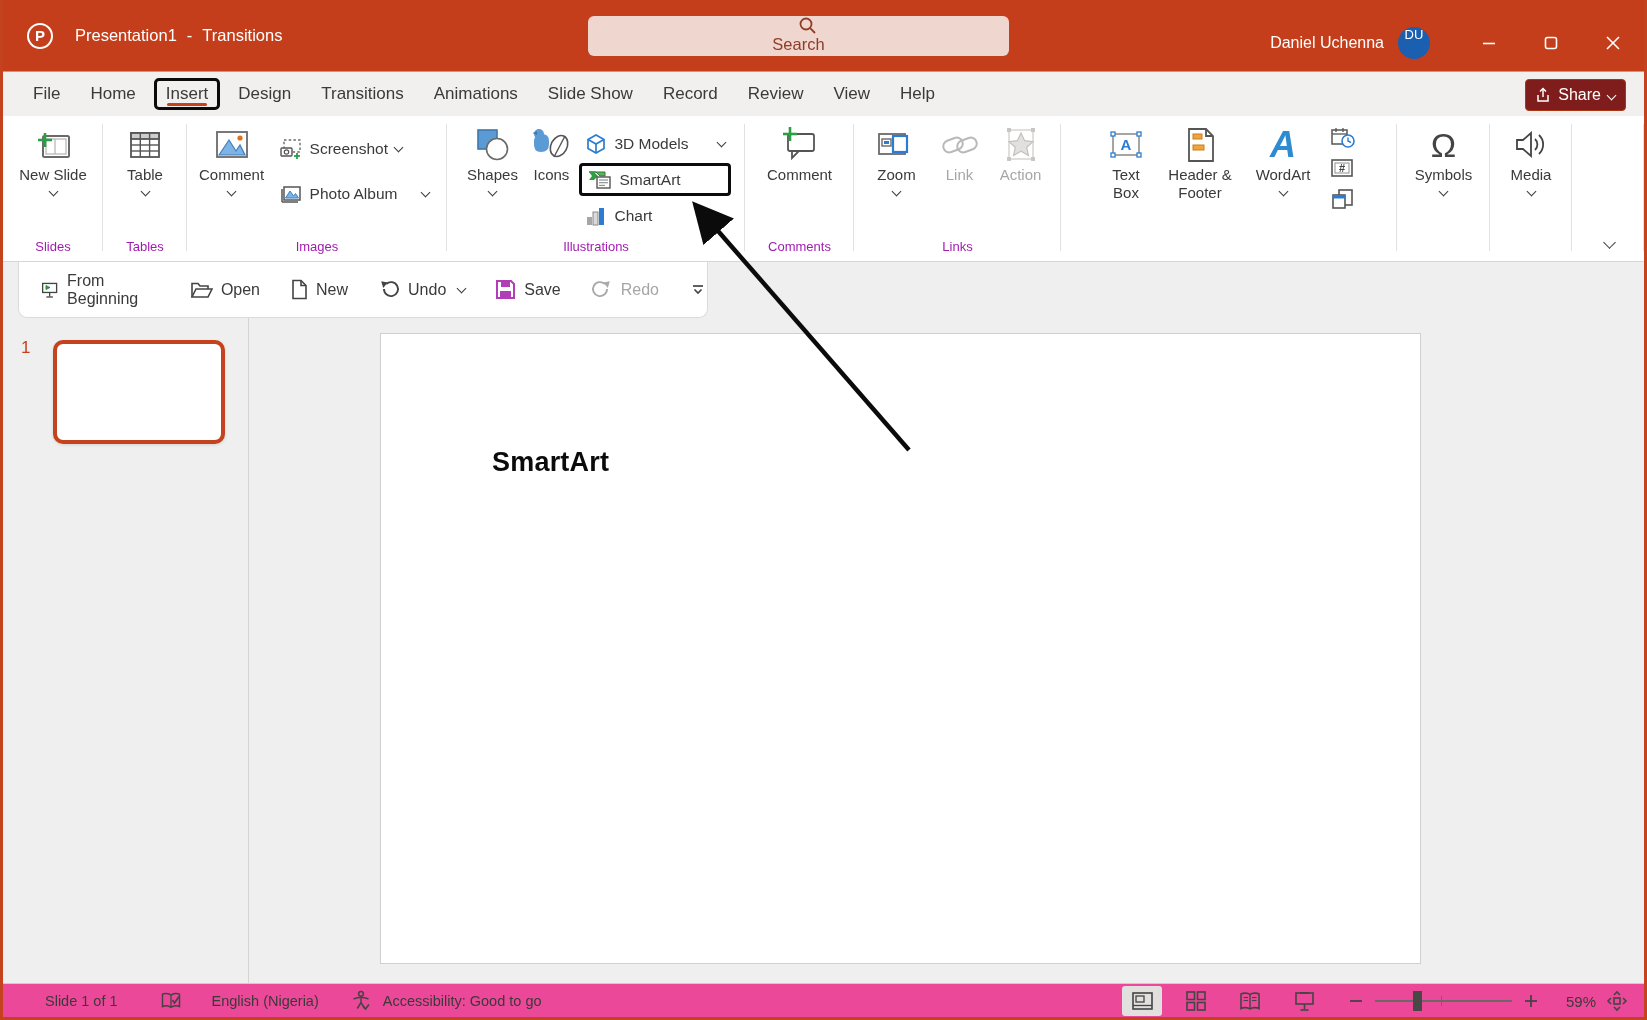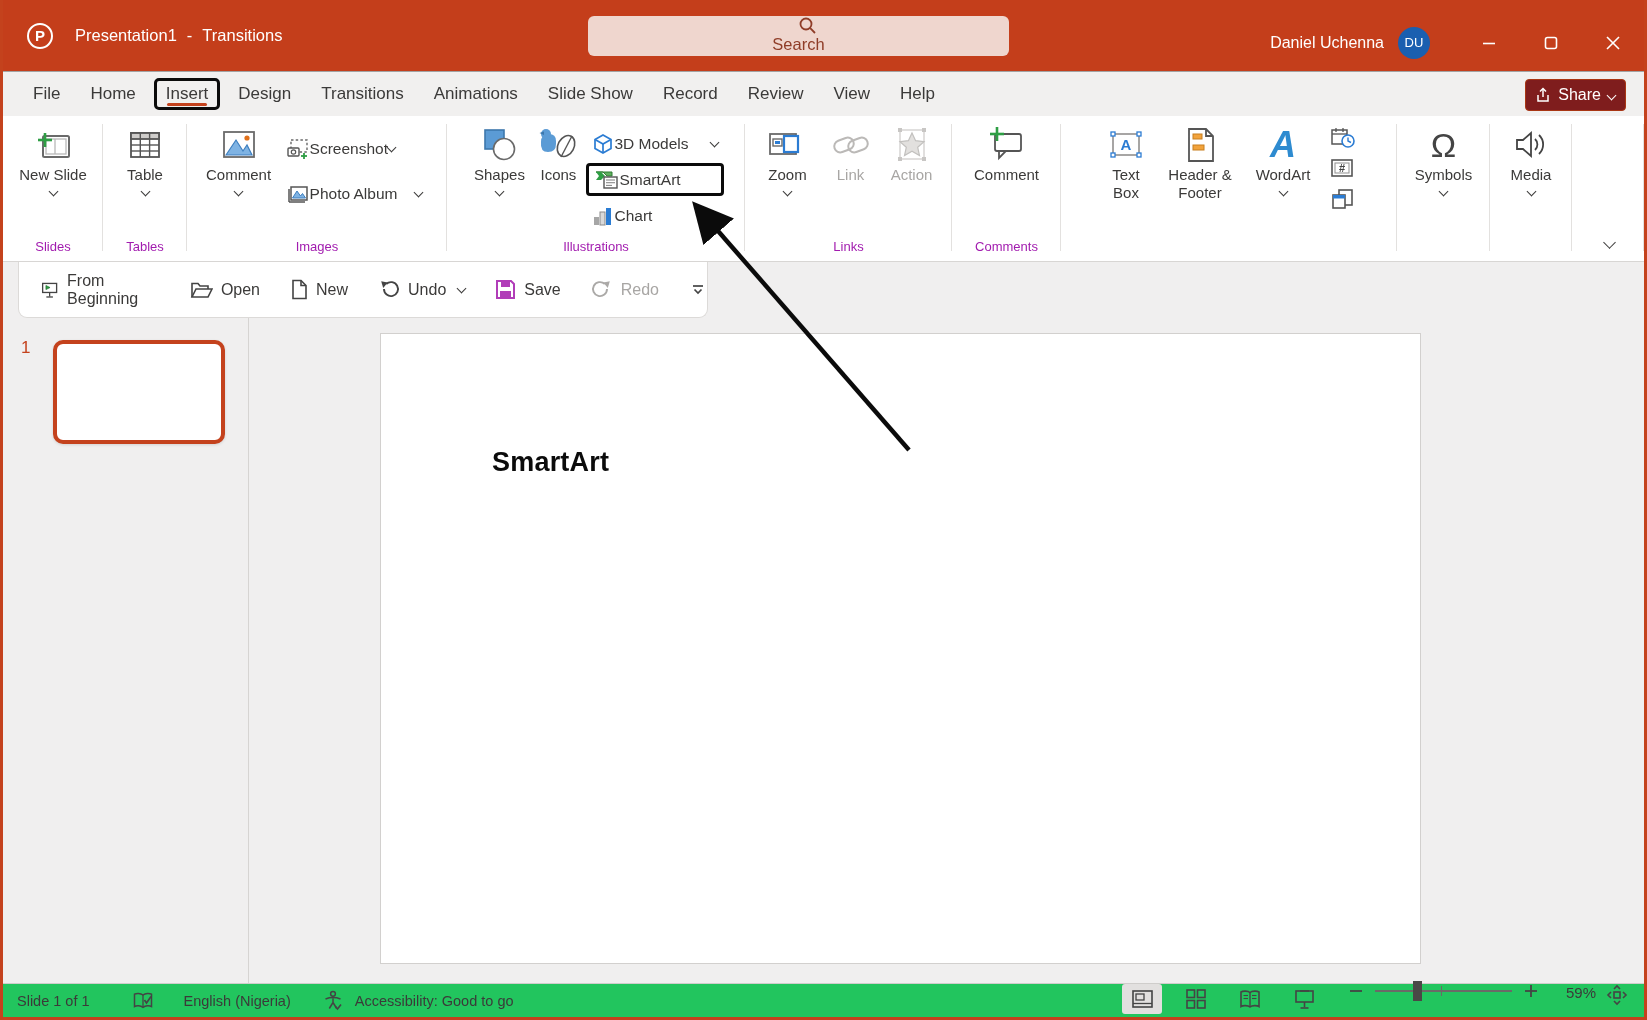--- a/index.html
+++ b/index.html
@@ -8,21 +8,21 @@
   .window { position:absolute; inset:0; border-left:3px solid #C4421D; border-right:3px solid #C4421D; }
 
   
   .titlebar { position:absolute; left:0; top:0; right:0; height:71px; background:#C43E1B; display:flex; align-items:center; }
   .ppt-logo { width:26px; height:26px; border:2px solid #fff; border-radius:50%; color:#fff; font-weight:bold; font-size:15px; display:flex; align-items:center; justify-content:center; margin-left:24px; }
   .doc-title { color:#fff; font-size:16.5px; margin-left:22px; display:flex; gap:10px; }
   .searchbox { position:absolute; left:585px; top:16px; width:421px; height:40px; background:#EFD6CE; border-radius:6px; display:flex; align-items:center; color:#8F3D28; font-size:16.5px;flex-direction:column; }
   .searchbox .mag { margin-left:34px; margin-right:16px; }
   .tb-right { position:absolute; right:0; top:0; height:85px; display:flex; align-items:center; }
   .user-name { color:#fff; font-size:16px; margin-right:14px; }
-  .avatar { width:32px; height:32px; border-radius:50%; background:#1A5FB0; color:#fff; font-size:13px; display:flex; align-items:center; justify-content:center; margin-right:28px; }
+  .avatar { width:32px; height:32px; border-radius:50%; background:#1A5FB0; color:#fff; font-size:13px; display:flex; align-items:flex-start; justify-content:center; margin-right:28px; }
   .winbtn { width:62px; height:71px; display:flex; align-items:center; justify-content:center; }
 
   
   .tabrow { position:absolute; left:0; top:71px; right:0; height:45px; background:#F1F0EF; border-top:1px solid #a3a3a3; display:flex; align-items:center; }
   .tab { font-size:17px; color:#3B3A39; padding:6px 12px; margin:0 3px; position:relative; }
   .tab:first-child { margin-left:18px; }
   .tab.annotated { border:3px solid #0B0B0B; border-radius:5px; padding:3px 9px; }
   .tab.active .ul { position:absolute; left:10px; right:10px; bottom:1px; height:3px; background:#C4421D; border-radius:2px; }
   .share-btn { position:absolute; right:18px; top:7px; height:32px; background:#7f1d1d; border:1px solid #A93614; border-radius:4px; color:#fff; font-size:16px; display:flex; align-items:center; gap:7px; padding:0 10px 0 9px; }
 
@@ -31,42 +31,42 @@
   .group { position:relative; display:flex; flex-direction:column; padding-top:6px; }
   .group::after { content:""; position:absolute; right:0; top:8px; bottom:10px; width:1px; background:#E3E1DF; }
   .group-buttons { flex:1; display:flex; justify-content:center; align-items:flex-start; }
   .group-label { text-align:center; color:#a21caf; font-size:13px; padding-bottom:7px; }
   .bigbtn { display:flex; flex-direction:column; align-items:center; text-align:center; font-size:15px; line-height:18px; padding:2px 4px; }
   .bigbtn .ic { height:42px; display:flex; align-items:center; }
   .bigbtn .chev { margin-top:4px; }
   .chev { width:7px; height:7px; border-right:1.6px solid #3B3A39; border-bottom:1.6px solid #3B3A39; transform:rotate(45deg); display:inline-block; }
   .chev.white { border-color:#fff; }
   .stack { display:flex; flex-direction:column; justify-content:flex-start; gap:4px; padding-top:6px; }
-  .rowbtn { display:flex; align-items:center; font-size:15.5px; height:33px; padding:0 6px; }
+  .rowbtn { display:flex; align-items:center; gap:7px; font-size:15.5px; height:33px; padding:0 6px; }
   .rowbtn.annotated { border:3px solid #0B0B0B; border-radius:4px; }
   .disabled { color:#A8A6A4; }
   .collapse-chev { position:absolute; right:30px; bottom:10px; }
 
   
   .content { position:absolute; left:0; top:262px; right:0; bottom:37px; background:#F0EFEF; }
   .qat { position:absolute; left:15px; top:0; width:690px; height:56px; background:#fff; border:1px solid #DCDAD8; border-top:none; border-radius:0 0 9px 9px; display:flex; align-items:center; gap:30px; padding-left:22px; font-size:16px; }
   .qat-item { display:flex; align-items:center; gap:8px; }
   .panel-divider { position:absolute; left:245px; top:56px; bottom:0; width:1px; background:#D6D4D2; }
   .thumb-num { position:absolute; left:18px; top:76px; color:#C4421D; font-size:17px; }
   .thumb { position:absolute; left:50px; top:78px; width:172px; height:104px; background:#fff; border:4px solid #C4421D; border-radius:10px; box-shadow:0 1px 3px rgba(0,0,0,.12); }
   .canvas { position:absolute; left:377px; top:71px; width:1041px; height:631px; background:#fff; border:1px solid #D2D0CE; }
   .annotation-text { position:absolute; left:489px; top:185px; font-size:27px; font-weight:800; color:#0B0B0B; letter-spacing:.2px; }
   .arrow-overlay { position:absolute; inset:0; width:1647px; height:1020px; pointer-events:none; z-index:40; }
 
   
-  .statusbar { position:absolute; left:0; right:0; bottom:3px; height:34px; background:#22c55e; border-top:1px solid #CFCDCB; display:flex; align-items:center; font-size:14.5px; color:#3B3A39; }
+  .statusbar { position:absolute; left:0; right:0; bottom:3px; height:34px; background:#ec4899; border-top:1px solid #CFCDCB; display:flex; align-items:center; font-size:14.5px; color:#3B3A39;padding-left:28px; }
   .window-bottom { position:absolute; left:0; right:0; bottom:0; height:3px; background:#C4421D; }
   .sb-left { display:flex; align-items:center; gap:12px; margin-left:14px; }
   .sb-left .gap { width:18px; }
-  .sb-right { position:absolute; right:0; top:0; height:34px; display:flex; align-items:flex-start; }
+  .sb-right { position:absolute; right:0; top:0; height:34px; display:flex; align-items:center; }
   .viewbtn { width:40px; height:30px; display:flex; align-items:center; justify-content:center; margin:0 7px; }
   .viewbtn.selected { background:#E2E0DF; border-radius:3px; }
   .zoomctl { display:flex; align-items:center; margin-left:18px; }
   .ztrack { position:relative; width:137px; height:2px; background:#6B6967; margin:0 12px; }
   .zthumb { position:absolute; left:28%; top:-9px; width:9px; height:20px; background:#4A4846; }
   .ztick { position:absolute; left:48%; top:-4px; width:1.6px; height:10px; background:#6B6967; }
   .zoom-pct { width:46px; text-align:right; font-size:15px; margin:0 10px 0 12px; }
   .fit-icon { margin-right:16px; }
   svg { display:block; }
 </style>
@@ -270,20 +270,37 @@
                 <rect x="8" y="7" width="5" height="13" fill="#D9D9D9" stroke="#8a8a8a" stroke-width="1"></rect>
                 <rect x="14" y="3" width="5" height="17" fill="#2B7CD3"></rect>
               </svg>
             <span>Chart</span>
           </div>
         </div>
       </div>
       <div class="group-label">Illustrations</div>
     </div>
 
+    <div class="group" style="width:109px">
+      <div class="group-buttons">
+        <div class="bigbtn" style="width:86px">
+          <span class="ic">
+              <svg width="42" height="40" viewBox="0 0 42 40">
+                <rect x="9" y="9" width="26" height="17" rx="2" fill="#fff" stroke="#555" stroke-width="1.8"></rect>
+                <polygon points="13,26 13,33 20,26" fill="#fff" stroke="#555" stroke-width="1.8"></polygon>
+                <line x1="11" y1="2" x2="11" y2="16" stroke="#2E9E44" stroke-width="2.6"></line>
+                <line x1="4" y1="9" x2="18" y2="9" stroke="#2E9E44" stroke-width="2.6"></line>
+              </svg>
+            </span>
+          <span>Comment</span>
+        </div>
+      </div>
+      <div class="group-label">Comments</div>
+    </div>
+
     <div class="group" style="width:207px">
       <div class="group-buttons" style="gap:10px">
         <div class="bigbtn" style="width:58px">
           <span class="ic">
               <svg width="42" height="36" viewBox="0 0 42 36">
                 <rect x="3" y="7" width="26" height="20" fill="#fff" stroke="#6a6a6a" stroke-width="1.8"></rect>
                 <rect x="6" y="12" width="9" height="7" fill="#fff" stroke="#6a6a6a" stroke-width="1.4"></rect>
                 <rect x="8" y="14" width="5" height="3" fill="#2B7CD3"></rect>
                 <rect x="17" y="9" width="14" height="16" fill="#fff" stroke="#2B7CD3" stroke-width="2.2"></rect>
               </svg>
@@ -308,37 +325,20 @@
                 <rect x="29" y="2" width="4" height="4" fill="#C8C6C4"></rect>
                 <rect x="5" y="31" width="4" height="4" fill="#C8C6C4"></rect>
                 <rect x="29" y="31" width="4" height="4" fill="#C8C6C4"></rect>
                 <polygon points="19,7 22.6,14.7 31,15.6 24.7,21.3 26.5,29.5 19,25.2 11.5,29.5 13.3,21.3 7,15.6 15.4,14.7" fill="#E2E0DE" stroke="#C2C0BE" stroke-width="1.2"></polygon>
               </svg>
             </span>
           <span>Action</span>
         </div>
       </div>
       <div class="group-label">Links</div>
-    </div>
-
-    <div class="group" style="width:109px">
-      <div class="group-buttons">
-        <div class="bigbtn" style="width:86px">
-          <span class="ic">
-              <svg width="42" height="40" viewBox="0 0 42 40">
-                <rect x="9" y="9" width="26" height="17" rx="2" fill="#fff" stroke="#555" stroke-width="1.8"></rect>
-                <polygon points="13,26 13,33 20,26" fill="#fff" stroke="#555" stroke-width="1.8"></polygon>
-                <line x1="11" y1="2" x2="11" y2="16" stroke="#2E9E44" stroke-width="2.6"></line>
-                <line x1="4" y1="9" x2="18" y2="9" stroke="#2E9E44" stroke-width="2.6"></line>
-              </svg>
-            </span>
-          <span>Comment</span>
-        </div>
-      </div>
-      <div class="group-label">Comments</div>
     </div>
 
     <div class="group" style="width:336px">
       <div class="group-buttons" style="gap:14px">
         <div class="bigbtn" style="width:48px">
           <span class="ic">
               <svg width="40" height="36" viewBox="0 0 40 36">
                 <rect x="7" y="7" width="26" height="21" fill="#fff" stroke="#8a8886" stroke-width="1.5"></rect>
                 <rect x="5" y="5" width="4" height="4" fill="#fff" stroke="#2B7CD3" stroke-width="1.3"></rect>
                 <rect x="31" y="5" width="4" height="4" fill="#fff" stroke="#2B7CD3" stroke-width="1.3"></rect>

